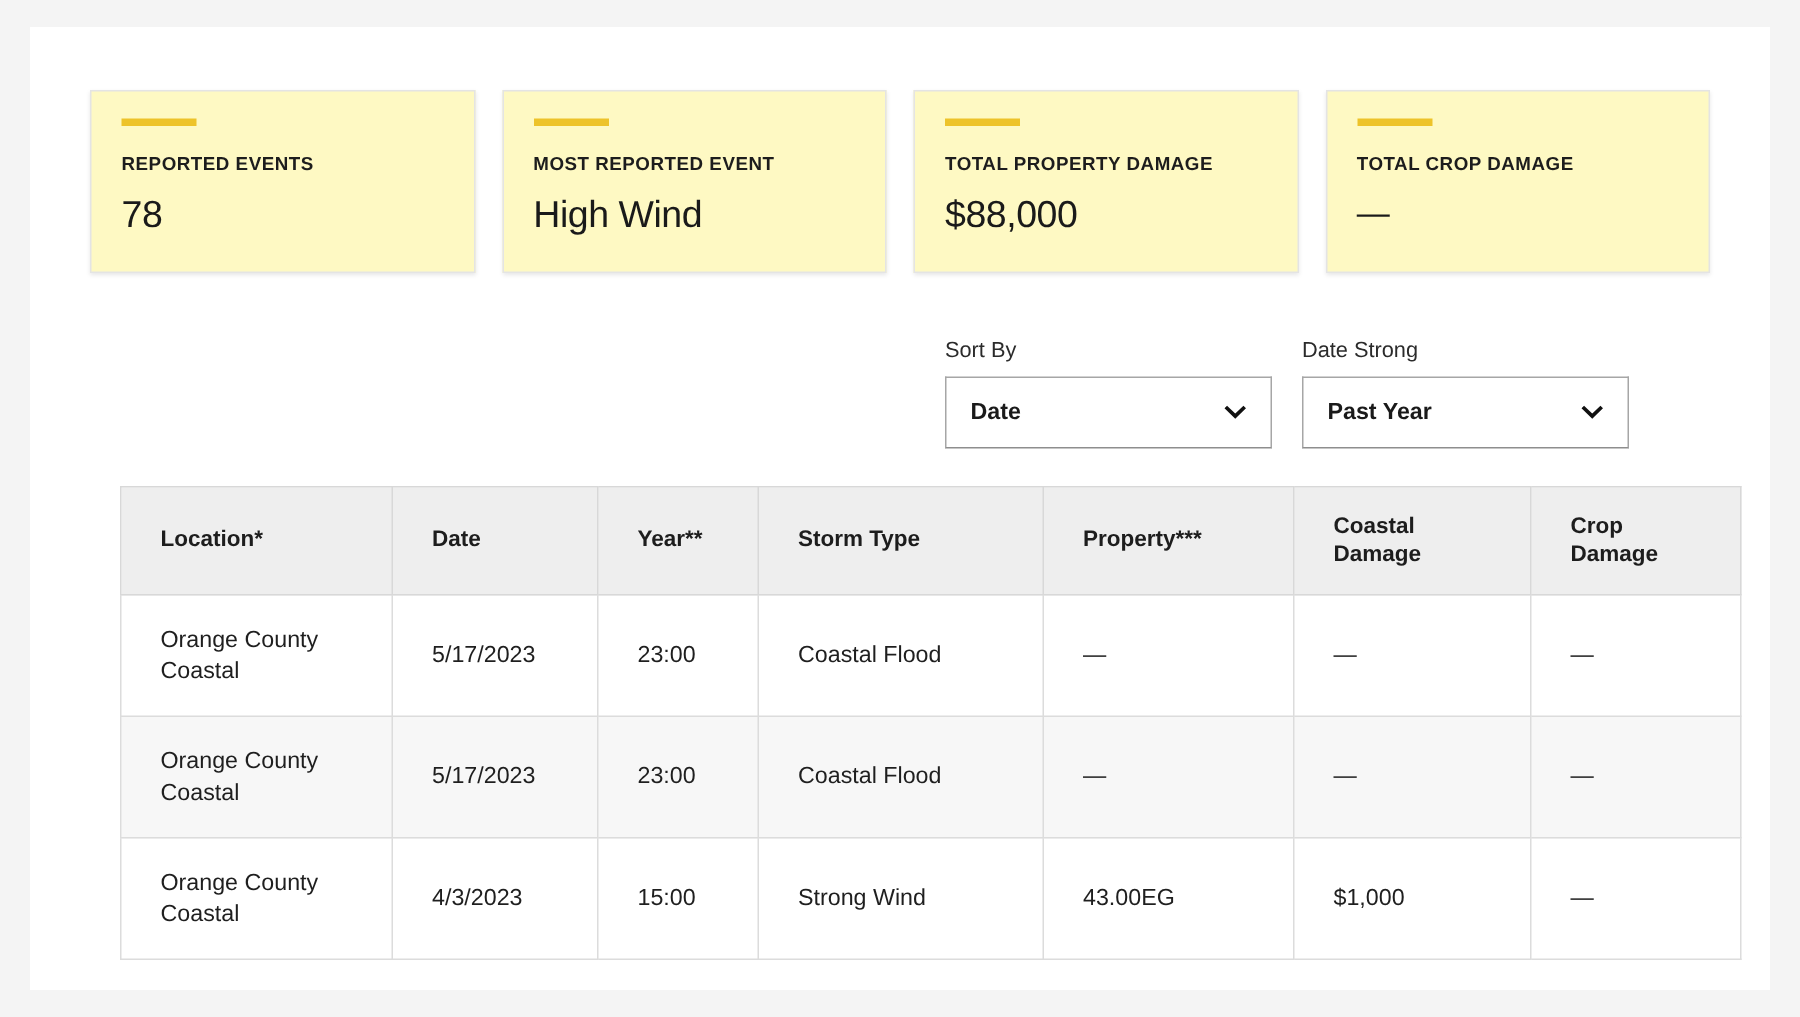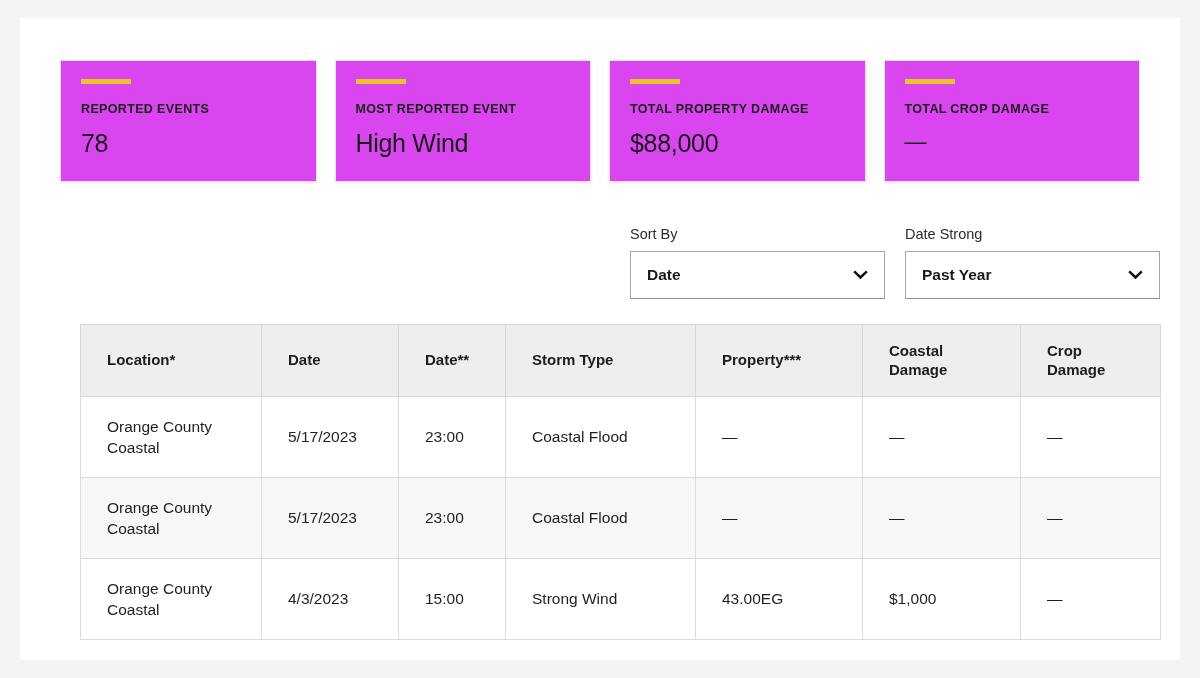--- a/index.html
+++ b/index.html
@@ -26,21 +26,21 @@
     position: absolute;
     left: 40px;
     top: 42px;
     width: 1080px;
     display: flex;
     gap: 18px;
   }
   .stat-card {
     flex: 1 1 0;
     height: 122px;
-    background: #d946ef;
+    background: #fef9c3;
     border: 1px solid #e4e4e4;
     box-shadow: 0 1px 3px rgba(0,0,0,0.10);
     padding: 18px 20px 17px 20px;
   }
   .stat-accent {
     width: 50px;
     height: 5px;
     background: #edc32a;
     margin-bottom: 18px;
   }
@@ -63,21 +63,21 @@
   .stat-value.dash { font-size: 22px; }
 
   
   .controls {
     position: absolute;
     left: 610px;
     top: 208px;
     display: flex;
     gap: 20px;
   }
-  .control { width: 255px; }
+  .control { width: 218px; }
   .control-label {
     font-size: 14.5px;
     color: #2b2b2b;
     margin-bottom: 8px;
     line-height: 1.2;
   }
   .select-box {
     position: relative;
     height: 48px;
     border: 1px solid #a6a6a6;
@@ -209,21 +209,21 @@
         <col class="c-time">
         <col class="c-storm">
       <col class="c-mag">
         <col class="c-prop">
         <col class="c-crop">
     </colgroup>
     <thead>
       <tr>
         <th>Location*</th>
         <th>Date</th>
-        <th>Date**</th>
+        <th>Year**</th>
         <th>Storm Type</th>
         <th>Property***</th>
         <th>
           <span>Coastal</span><br>
           <span>Damage</span>
         </th>
         <th>
           <span>Crop</span><br>
           <span>Damage</span>
         </th>

